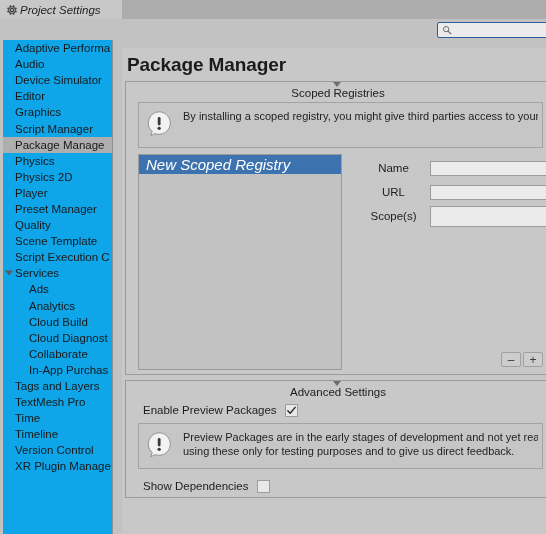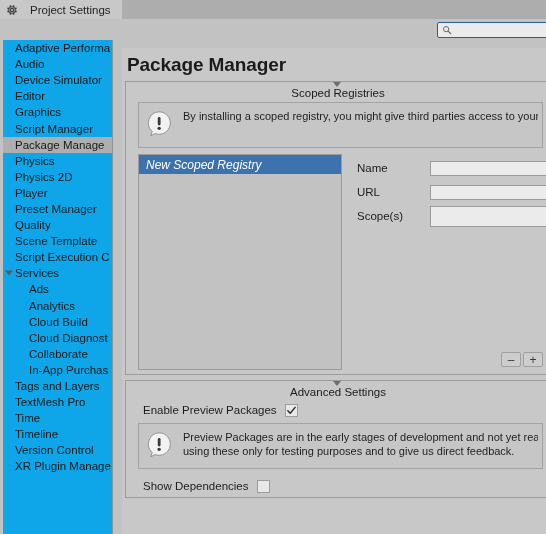--- a/index.html
+++ b/index.html
@@ -25,22 +25,23 @@
   .tab {
     position: absolute; left: 0; top: 0;
     width: 122px; height: 19px;
     background: #c8c8c8;
     display: flex; align-items: center;
     padding-left: 6px;
     box-sizing: border-box;
   }
   .tab-label {
     font-size: 11.5px; color: #232323;
-    margin-left: 12px;
+    margin-left: 2px;
     white-space: nowrap;
+    font-style: italic;
   }
   .gear-icon { width: 12px; height: 12px; display:block; }
 
   
   .toolbar {
     position: absolute; left: 0; top: 19px;
     width: 546px; height: 21px;
     background: #c2c2c2;
   }
   .search-wrap {
@@ -173,21 +174,21 @@
     position: absolute; left: 0; top: 0;
     width: 204px; height: 216px;
     background: #c2c2c2;
     border: 1px solid #9a9a9a;
     box-sizing: border-box;
   }
   .reg-row {
     height: 19px;
     display: flex; align-items: center;
     padding-left: 7px;
-    font-size: 12px;
+    font-size: 15px;
     font-style: italic;
     color: #ffffff;
     background: #3c72ad;
     box-sizing: border-box;
     text-align: right;
   }
   .reg-buttons {
     position: absolute; right: 3px; bottom: 3px;
     display: flex; gap: 2px;
   }
@@ -204,21 +205,21 @@
     position: absolute; left: 219px; top: 4px;
     width: 300px;
   }
   .form-row {
     display: flex; align-items: center;
     height: 20px;
     margin-bottom: 4px;
   }
   .form-label {
     width: 73px;
-    font-size: 11.5px; color: #1d1d1d;
+    font-size: 11.5px; color: #1d1d1d; text-align: center;
   }
   .form-field {
     height: 15px; width: 210px;
     background: #ebebeb;
     border: 1px solid #9b9b9b;
     box-sizing: border-box;
   }
   .form-field.tall { height: 21px; }
 
   

